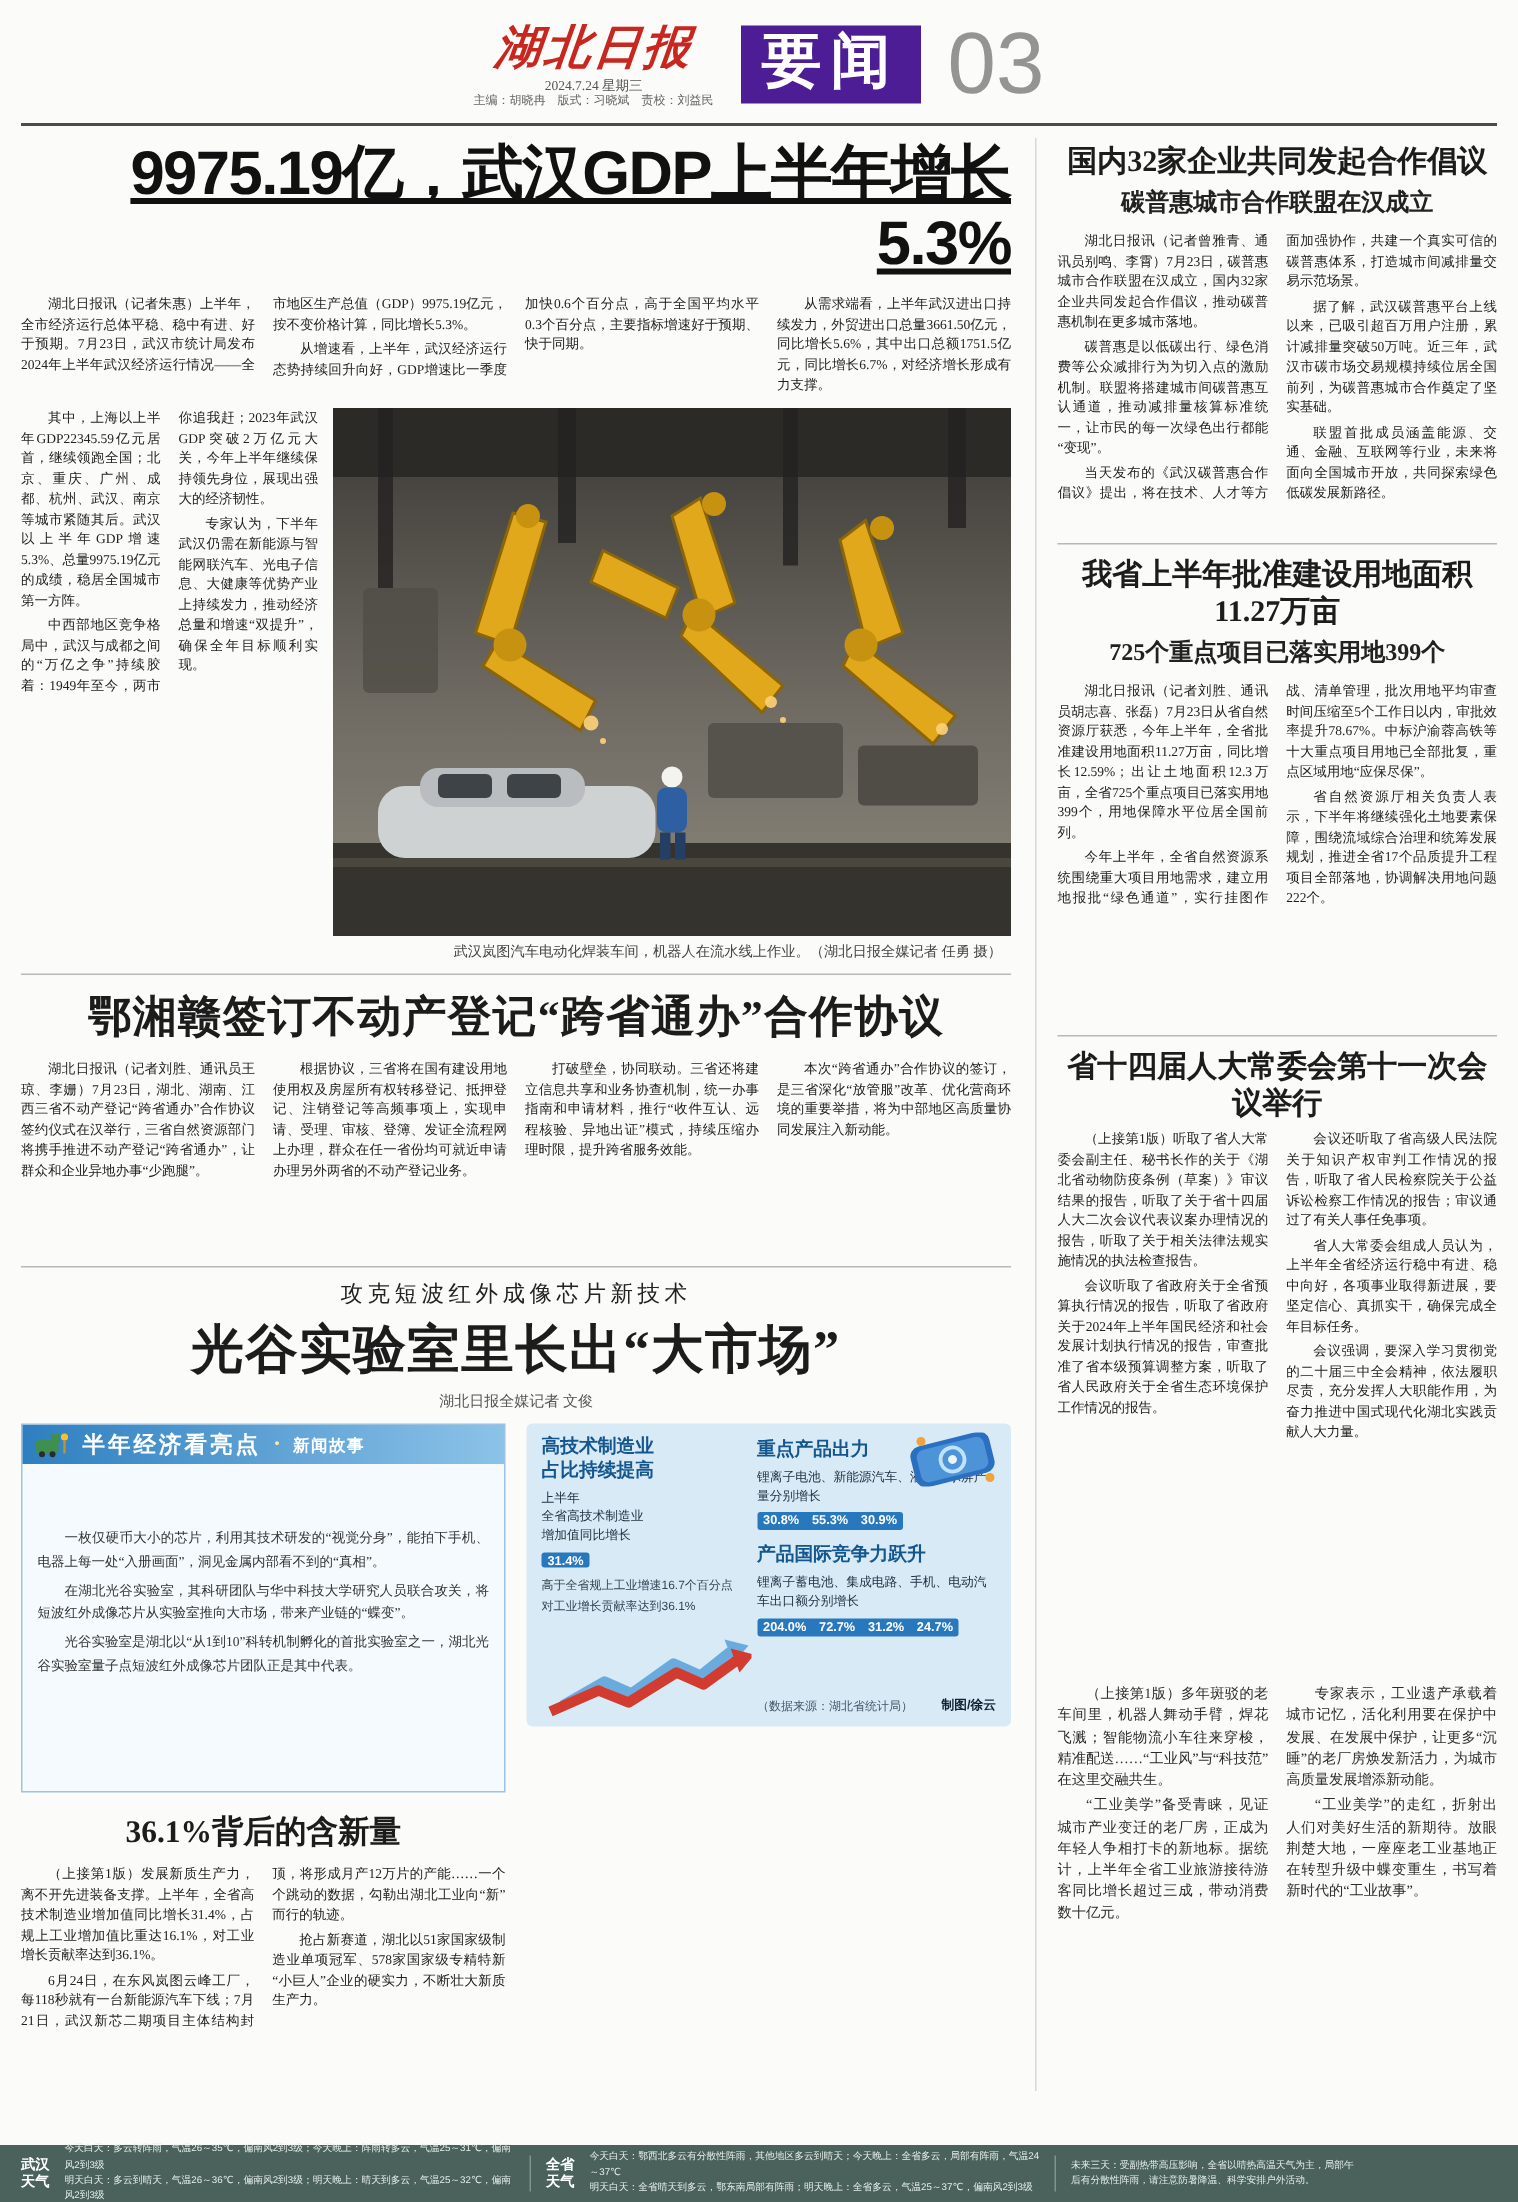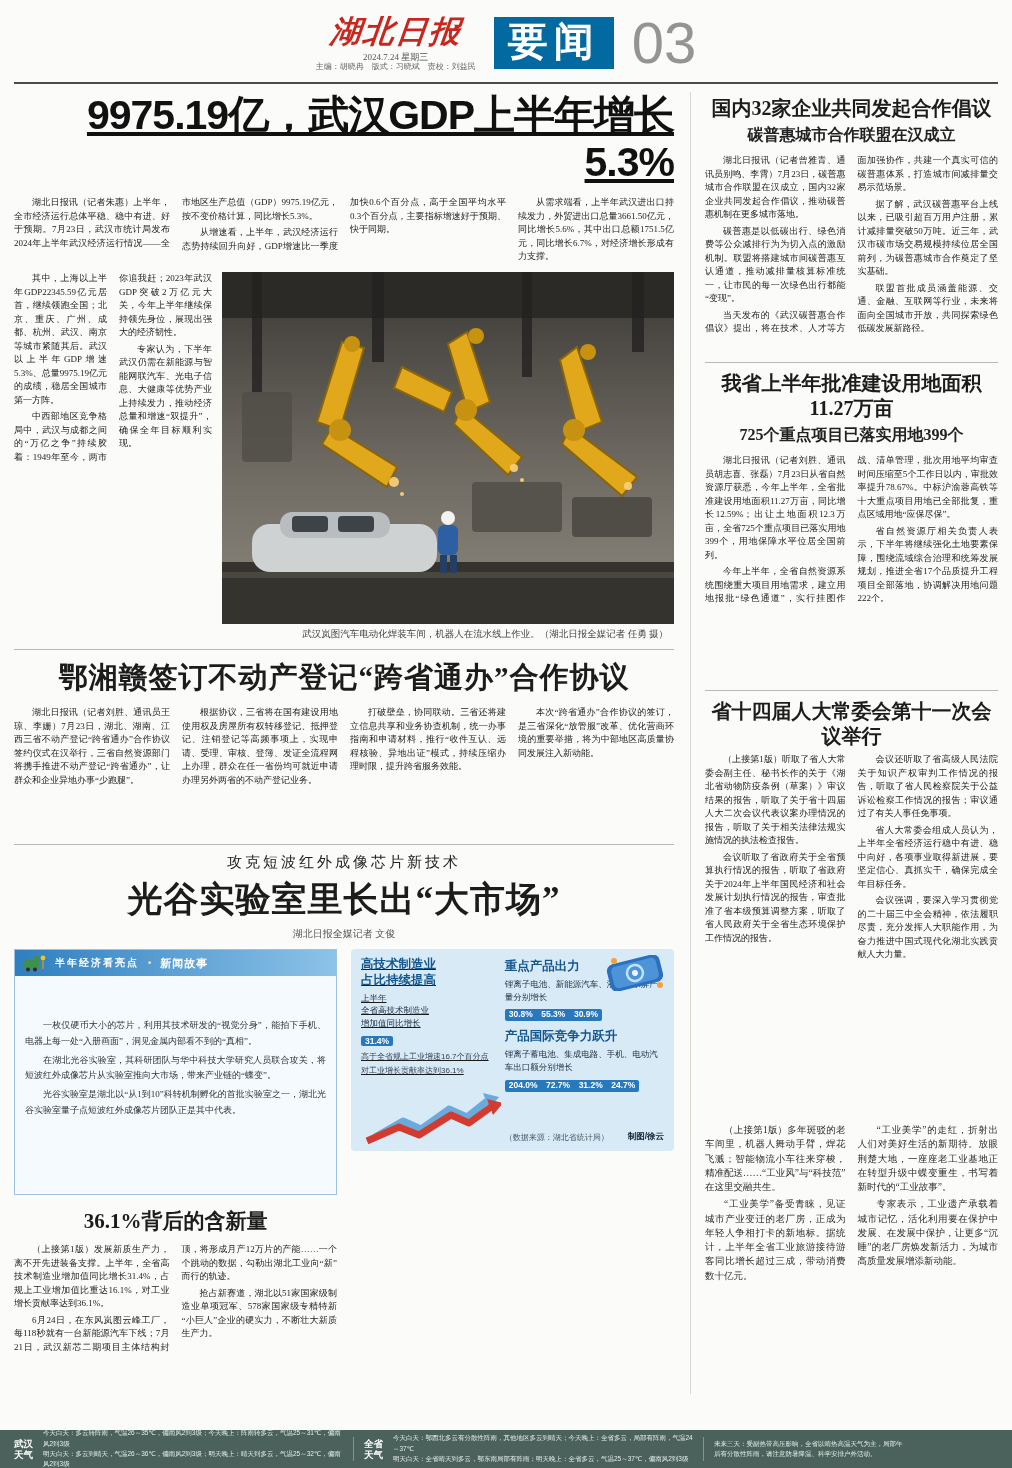--- a/index.html
+++ b/index.html
@@ -5,21 +5,21 @@
   html,body{margin:0;padding:0;background:#e9e9e6;}
   .page{width:1012px;height:1468px;margin:0 auto;background:#fbfbf9;position:relative;
         font-family:"Liberation Serif","DejaVu Serif",serif;color:#1c1c1c;overflow:hidden;
         box-sizing:border-box;padding:6px 14px 0;}
   
   .masthead{height:74px;display:flex;align-items:center;justify-content:center;gap:18px;}
   .mast-left{text-align:center;line-height:1.15;}
   .paper-name{color:#c8271f;font-size:31px;font-weight:bold;font-style:italic;transform:skewX(-6deg);letter-spacing:2px;}
   .mast-date{font-size:9px;color:#555;margin-top:2px;}
   .mast-credits{font-size:8px;color:#666;}
-  .section-box{background:#0369a1;color:#fff;font-family:"Liberation Sans","DejaVu Sans",sans-serif;
+  .section-box{background:#4c1d95;color:#fff;font-family:"Liberation Sans","DejaVu Sans",sans-serif;
                font-weight:bold;font-size:40px;letter-spacing:6px;padding:2px 14px 6px;line-height:1.1;}
   .page-num{font-family:"Liberation Sans","DejaVu Sans",sans-serif;font-size:58px;color:#949494;font-weight:400;line-height:1;}
   .rule-strong{border-top:2px solid #4b4b4b;margin:2px 0 8px;}
   
   .content{display:flex;gap:16px;height:1302px;overflow:hidden;}
   .col-left{width:660px;flex:none;}
   .col-right{flex:1;border-left:1px solid #d8d8d4;padding-left:14px;box-sizing:border-box;}
   hr.thin{border:0;border-top:1px solid #b8b8b4;margin:8px 0;}
   
   .body-cols{font-size:9px;line-height:1.5;color:#222;overflow:hidden;}
@@ -39,32 +39,32 @@
   .coop-headline{font-size:29px;font-weight:900;text-align:center;margin:6px 0 8px;letter-spacing:1px;}
   .coop-body{height:130px;}
   
   .kicker{text-align:center;font-size:15px;letter-spacing:3px;color:#222;margin-top:4px;}
   .gg-headline{font-size:35px;font-weight:900;text-align:center;margin:4px 0 4px;letter-spacing:1px;}
   .byline{text-align:center;font-size:10px;color:#555;margin-bottom:8px;}
   .gg-grid{display:flex;gap:14px;}
   .gg-half{width:323px;flex:none;}
   .highlight-box{border:1px solid #9cc4e2;background:#f4fafe;}
   .hb-header{height:26px;background:linear-gradient(90deg,#2e7fc0,#8cc3e8);display:flex;align-items:center;gap:8px;padding:0 8px;}
-  .hb-title{color:#fff;font-weight:bold;font-size:10px;letter-spacing:2px;}
+  .hb-title{color:#fff;font-weight:bold;font-size:15px;letter-spacing:2px;}
   .hb-dot{color:#ffe9a0;font-weight:bold;}
   .hb-tag{color:#fff;font-size:11px;font-weight:bold;letter-spacing:1px;}
   .hb-body{padding:8px 10px;font-size:9px;line-height:1.7;color:#333;height:168px;overflow:hidden;margin-top:34px;}
   .hb-body p{margin:0 0 4px;text-indent:2em;text-align:justify;}
   .sub-headline{font-size:21px;font-weight:900;text-align:center;margin:12px 0 8px;}
   .sub-body{height:268px;}
   .gg-top{height:236px;margin-bottom:8px;}
   
   .infographic{height:202px;background:#d9eaf7;border-radius:4px;display:flex;padding:8px 10px;box-sizing:border-box;gap:8px;
                font-family:"Liberation Sans","DejaVu Sans",sans-serif;}
-  .ig-left{width:46%;position:relative;text-decoration:underline;}
+  .ig-left{width:46%;position:relative;}
   .ig-right{width:54%;position:relative;}
   .ig-title{color:#14578f;font-weight:bold;font-size:12.5px;line-height:1.25;margin:0 0 3px;}
   .ig-text{font-size:8.5px;color:#234;line-height:1.5;margin:0;}
   .chip{display:inline-block;background:#2878be;color:#fff;font-weight:bold;font-size:8.5px;padding:0 4px;border-radius:2px;margin-top:0;}
   .ig-note{font-size:8px;color:#345;line-height:1.45;margin:3px 0 0;}
   .ig-arrows{position:absolute;left:0;bottom:-2px;}
   .ig-phone{position:absolute;right:-2px;top:-2px;}
   .ig-source{position:absolute;bottom:0;left:0;font-size:8px;color:#456;}
   .ig-credit{position:absolute;bottom:0;right:0;font-size:8.5px;color:#123;font-weight:bold;}
   
@@ -314,22 +314,22 @@
             <p>会议听取了省政府关于全省预算执行情况的报告，听取了省政府关于2024年上半年国民经济和社会发展计划执行情况的报告，审查批准了省本级预算调整方案，听取了省人民政府关于全省生态环境保护工作情况的报告。</p>
             <p>会议还听取了省高级人民法院关于知识产权审判工作情况的报告，听取了省人民检察院关于公益诉讼检察工作情况的报告；审议通过了有关人事任免事项。</p>
             <p>省人大常委会组成人员认为，上半年全省经济运行稳中有进、稳中向好，各项事业取得新进展，要坚定信心、真抓实干，确保完成全年目标任务。</p>
             <p>会议强调，要深入学习贯彻党的二十届三中全会精神，依法履职尽责，充分发挥人大职能作用，为奋力推进中国式现代化湖北实践贡献人大力量。</p>
           </div>
       </article>
 
       <div class="body-cols cols-2 continuation">
           <p>（上接第1版）多年斑驳的老车间里，机器人舞动手臂，焊花飞溅；智能物流小车往来穿梭，精准配送……“工业风”与“科技范”在这里交融共生。</p>
           <p>“工业美学”备受青睐，见证城市产业变迁的老厂房，正成为年轻人争相打卡的新地标。据统计，上半年全省工业旅游接待游客同比增长超过三成，带动消费数十亿元。</p>
+          <p>专家表示，工业遗产承载着城市记忆，活化利用要在保护中发展、在发展中保护，让更多“沉睡”的老厂房焕发新活力，为城市高质量发展增添新动能。</p>
           <p>“工业美学”的走红，折射出人们对美好生活的新期待。放眼荆楚大地，一座座老工业基地正在转型升级中蝶变重生，书写着新时代的“工业故事”。</p>
-          <p>专家表示，工业遗产承载着城市记忆，活化利用要在保护中发展、在发展中保护，让更多“沉睡”的老厂房焕发新活力，为城市高质量发展增添新动能。</p>
         </div>
     </aside>
   </div>
 
   <footer class="weather">
     <div class="w-label">
       <div>武汉</div>
       <div>天气</div>
     </div>
     <div class="w-lines" style="width:300px">

